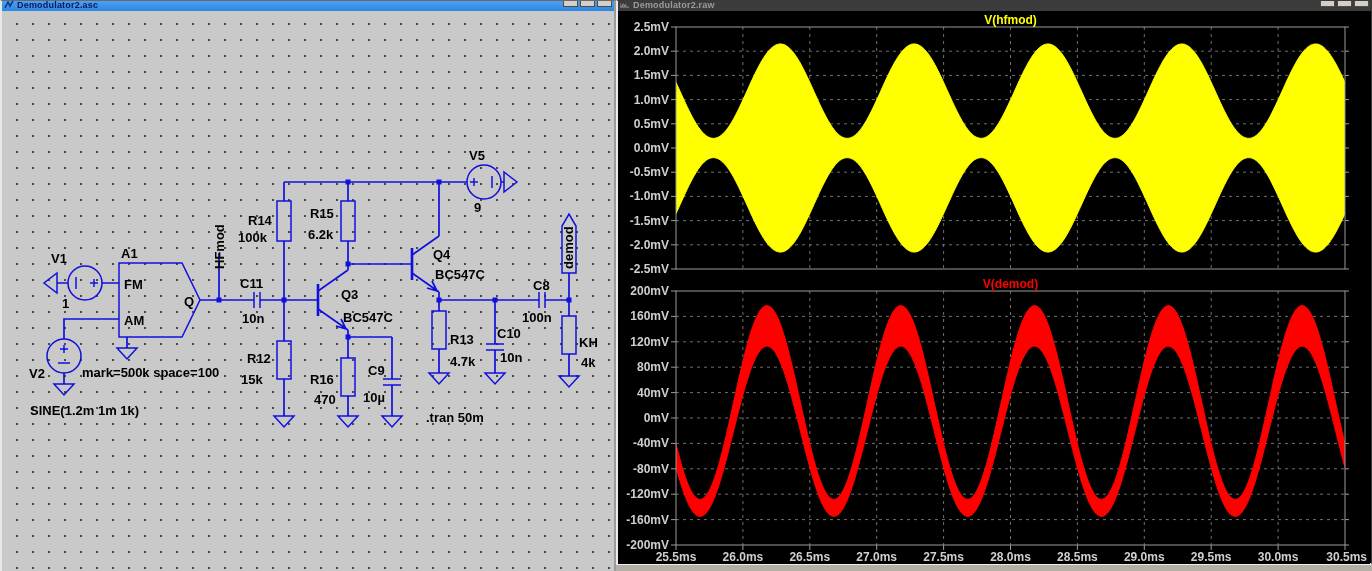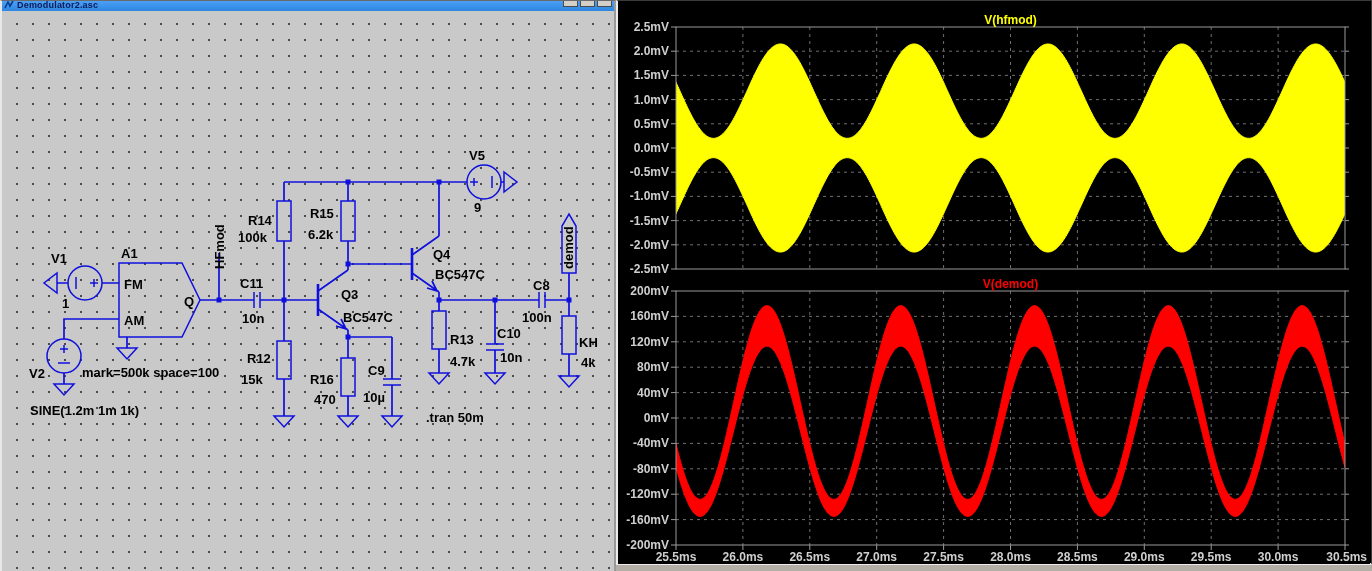--- a/index.html
+++ b/index.html
@@ -374,15 +374,26 @@
         <text y="550" fill="#cfcfcf" style="font:bold 12px &quot;Liberation Sans&quot;,sans-serif" x="526.3" text-anchor="middle">29.0ms</text>
         <line x1="593.2" y1="534" x2="593.2" y2="539" stroke="#9a9a9a" stroke-width="1"></line>
         <text y="550" fill="#cfcfcf" style="font:bold 12px &quot;Liberation Sans&quot;,sans-serif" x="593.2" text-anchor="middle">29.5ms</text>
         <line x1="660.1" y1="534" x2="660.1" y2="539" stroke="#9a9a9a" stroke-width="1"></line>
         <text y="550" fill="#cfcfcf" style="font:bold 12px &quot;Liberation Sans&quot;,sans-serif" x="660.1" text-anchor="middle">30.0ms</text>
         <line x1="727" y1="534" x2="727" y2="539" stroke="#9a9a9a" stroke-width="1"></line>
         <text y="550" fill="#cfcfcf" style="font:bold 12px &quot;Liberation Sans&quot;,sans-serif" x="749" text-anchor="end">30.5ms</text>
       </g>
     </svg>
 
+  <div class="titlebar inactive">
+    <svg class="ticon" viewBox="0 0 10 8">
+      <path d="M0,6 H9 M0,6 V2 M2,6 Q3,1 4,4 Q5,7 6,3" stroke="#9a9a9a" stroke-width="1" fill="none"></path>
+    </svg>
+    <span class="ttext">Demodulator2.raw</span>
+    <span class="winbtns">
+      <span class="winbtn"></span>
+      <span class="winbtn"></span>
+      <span class="winbtn"></span>
+    </span>
+  </div>
 </div>
 
 <div id="bottomstrip"></div>
 
 </body></html>

